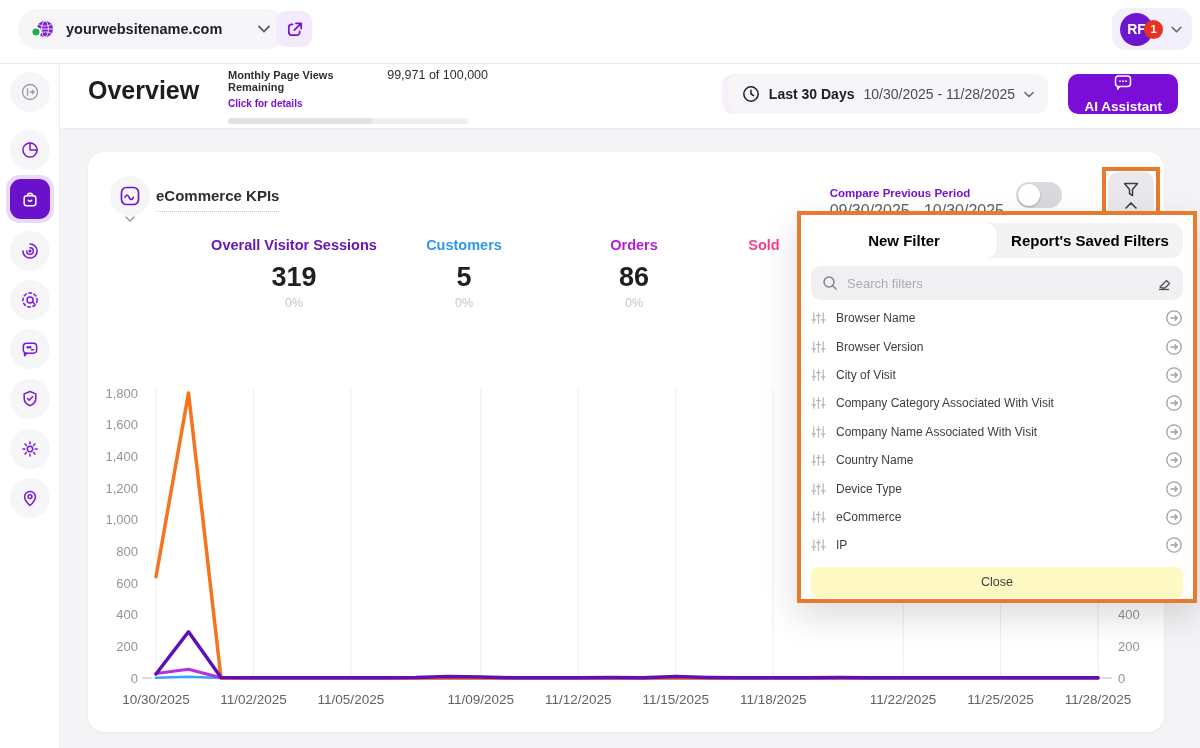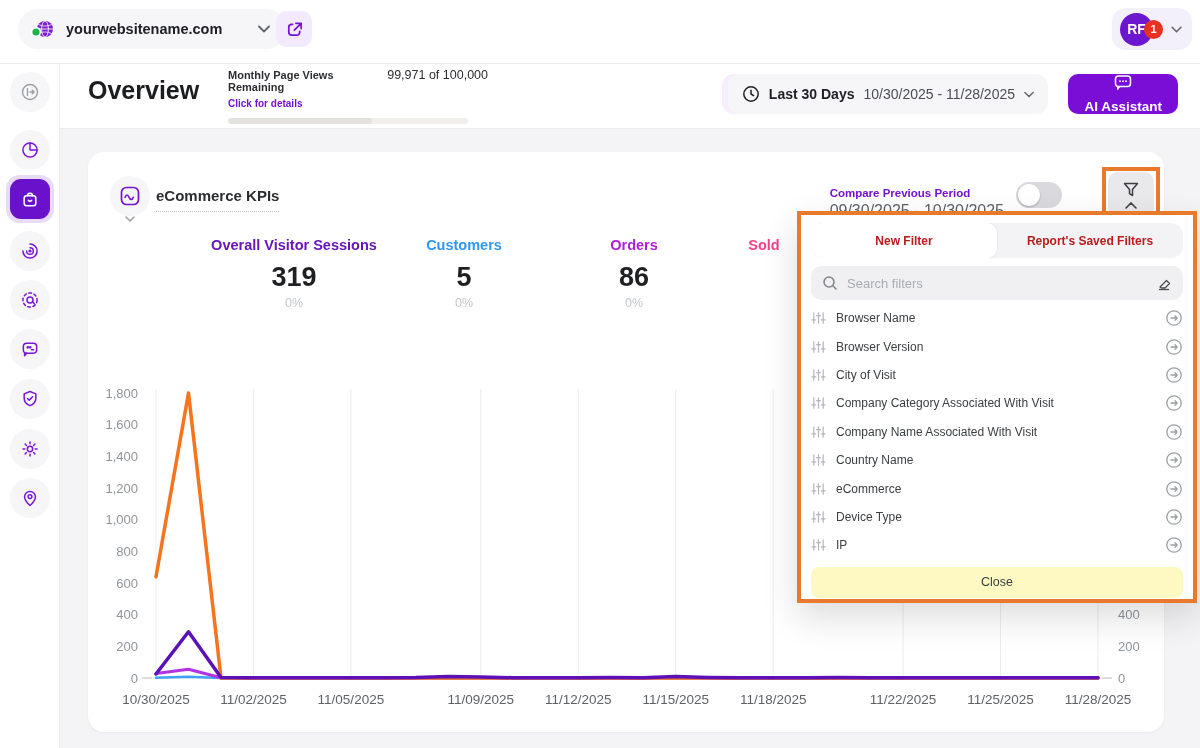--- a/index.html
+++ b/index.html
@@ -75,22 +75,22 @@
 
   
   #anno-filter-btn { position:absolute; left:1102px; top:167px; width:58px; height:56px; border:4px solid #e87a2e;
     background:#fff; z-index:20; display:flex; align-items:center; justify-content:center; }
   #filter-btn { width:46px; height:46px; border-radius:10px; background:#e9e9eb; display:flex; flex-direction:column;
     align-items:center; justify-content:center; gap:3px; cursor:pointer; }
 
   #filter-panel { position:absolute; left:797px; top:211px; width:400px; height:392px; background:#fff;
     border:4px solid #e87a2e; z-index:30; box-shadow:0 14px 34px rgba(0,0,0,.14); padding:8px 10px; }
   #fp-tabs { display:flex; height:35px; background:#f3f3f5; border-radius:12px; overflow:hidden; }
-  .fp-tab { flex:1; display:flex; align-items:center; justify-content:center; font-size:12px; font-weight:700;
-    color:#b91c1c; cursor:pointer; }
+  .fp-tab { flex:1; display:flex; align-items:center; justify-content:center; font-size:15px; font-weight:700;
+    color:#000000; cursor:pointer; }
   .fp-tab.active { background:#fff; border-radius:10px; box-shadow:0 0 0 1px #ececef; }
   #fp-search { margin-top:8px; height:34px; background:#f0f0f2; border-radius:10px; display:flex; align-items:center;
     gap:9px; padding:0 11px; }
   #fp-search input { flex:1; border:none; outline:none; background:transparent; font-size:13px; color:#3c4043;
     font-family:inherit; }
   #fp-search input::placeholder { color:#a8adb4; }
   #fp-list { margin-top:4px; }
   .fp-row { height:28.4px; display:flex; align-items:center; gap:10px; cursor:pointer; }
   .fp-row .fl { flex:1; font-size:12px; font-weight:500; color:#3c4043; }
   #fp-close { margin-top:7px; height:31px; background:#fef9c3; border-radius:8px; display:flex; align-items:center;
@@ -477,35 +477,35 @@
             <path d="M6 9h6 M10 6.8 12.2 9 10 11.2"></path>
           </svg>
         </span>
     </div>
     <div class="fp-row">
       <span>
           <svg width="15" height="14" viewBox="0 0 16 14" stroke="#b3b7bd" stroke-width="1.3" stroke-linecap="round">
             <path d="M3 1.5v11 M8 1.5v11 M13 1.5v11 M1 9h4 M6 4.5h4 M11 9h4" fill="none"></path>
           </svg>
         </span>
+      <span class="fl">Device Type</span>
+      <span>
+          <svg width="18" height="18" viewBox="0 0 18 18" fill="none" stroke="#9aa0a6" stroke-width="1.3" stroke-linecap="round" stroke-linejoin="round">
+            <circle cx="9" cy="9" r="7.2"></circle>
+            <path d="M6 9h6 M10 6.8 12.2 9 10 11.2"></path>
+          </svg>
+        </span>
+    </div>
+    <div class="fp-row">
+      <span>
+          <svg width="15" height="14" viewBox="0 0 16 14" stroke="#b3b7bd" stroke-width="1.3" stroke-linecap="round">
+            <path d="M3 1.5v11 M8 1.5v11 M13 1.5v11 M1 9h4 M6 4.5h4 M11 9h4" fill="none"></path>
+          </svg>
+        </span>
       <span class="fl">eCommerce</span>
-      <span>
-          <svg width="18" height="18" viewBox="0 0 18 18" fill="none" stroke="#9aa0a6" stroke-width="1.3" stroke-linecap="round" stroke-linejoin="round">
-            <circle cx="9" cy="9" r="7.2"></circle>
-            <path d="M6 9h6 M10 6.8 12.2 9 10 11.2"></path>
-          </svg>
-        </span>
-    </div>
-    <div class="fp-row">
-      <span>
-          <svg width="15" height="14" viewBox="0 0 16 14" stroke="#b3b7bd" stroke-width="1.3" stroke-linecap="round">
-            <path d="M3 1.5v11 M8 1.5v11 M13 1.5v11 M1 9h4 M6 4.5h4 M11 9h4" fill="none"></path>
-          </svg>
-        </span>
-      <span class="fl">Device Type</span>
       <span>
           <svg width="18" height="18" viewBox="0 0 18 18" fill="none" stroke="#9aa0a6" stroke-width="1.3" stroke-linecap="round" stroke-linejoin="round">
             <circle cx="9" cy="9" r="7.2"></circle>
             <path d="M6 9h6 M10 6.8 12.2 9 10 11.2"></path>
           </svg>
         </span>
     </div>
     <div class="fp-row">
       <span>
           <svg width="15" height="14" viewBox="0 0 16 14" stroke="#b3b7bd" stroke-width="1.3" stroke-linecap="round">

